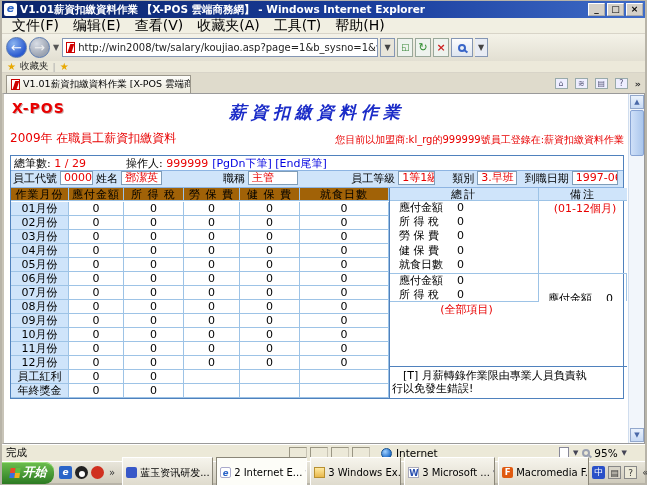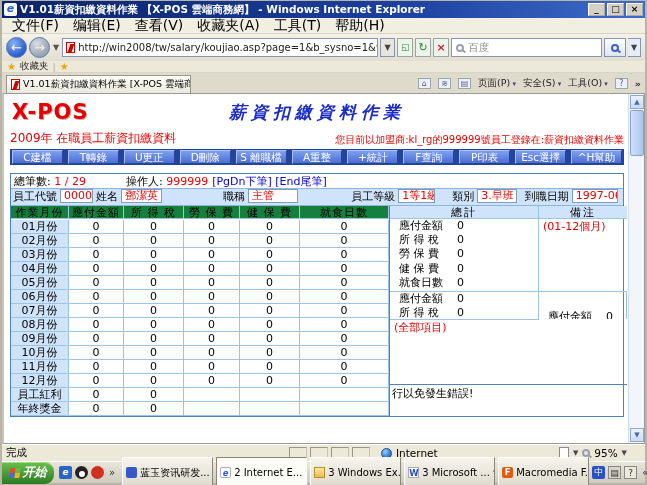--- a/index.html
+++ b/index.html
@@ -82,21 +82,21 @@
     background:#f2f6fb; border-left:1px solid #d0ddee; }
   .varrow { position:absolute; left:1px; width:14px; height:14px; background:linear-gradient(#eaf2fd,#c8daf4);
     border:1px solid #93a8cc; color:#4a69a8; font-size:7px; text-align:center; line-height:13px; }
   .varrow.up { top:1px; } .varrow.down { bottom:1px; }
   .vthumb { position:absolute; left:1px; top:16px; width:14px; height:46px;
     background:linear-gradient(90deg,#cfe0f8,#aac6ec); border:1px solid #88a4d4; border-radius:2px; }
 
   .page { position:absolute; left:0; top:0; right:16px; bottom:0; padding:4px 4px 0 6px; }
 
   .page-header { position:relative; height:30px; }
-  .xpos-logo { position:absolute; left:2px; top:2px; font-size:21px; font-weight:bold;
+  .xpos-logo { position:absolute; left:2px; top:2px; font-size:14px; font-weight:bold;
     color:#e80000; letter-spacing:1px; text-shadow:1px 1px 0 #caa; }
   .page-title { position:absolute; left:0; right:0; top:3px; text-align:center;
     font-family:"DejaVu Serif","Liberation Serif",serif; font-style:italic; font-weight:bold;
     font-size:17px; color:#1b2cc8; letter-spacing:5px; }
 
   .red-line { display:flex; justify-content:space-between; align-items:flex-end;
     color:#e80000; margin-top:2px; }
   .red-left { font-size:12px; } .red-right { font-size:10px; }
 
   .btnbar { margin-top:2px; height:16px; background:#23449c; display:flex; gap:5px; padding:1px 2px; }
@@ -117,34 +117,34 @@
     height:14px; line-height:12px; padding:0 3px; margin:0 3px; overflow:hidden; }
   .fb-id{width:46px} .fb-name{width:58px} .fb-title{width:72px} .fb-grade{width:52px}
   .fb-type{width:56px} .fb-date{width:66px}
   .ml60{margin-left:58px} .ml57{margin-left:50px} .ml18{margin-left:14px} .ml7{margin-left:5px}
 
   .maintable { display:flex; }
   .months { display:grid; grid-template-columns:58px 55px 60px 56px 60px 89px;
     grid-auto-rows:14px; border-right:1px solid #4f81bd; }
   .months > div { border-right:1px solid #9dc3e6; border-bottom:1px solid #9dc3e6;
     font-size:11px; display:flex; align-items:center; justify-content:center; overflow:hidden; }
-  .th { background:#15803d; height:13px; color:#000; letter-spacing:1px; }
+  .th { background:#a16207; height:13px; color:#000; letter-spacing:1px; }
   .tlabel { background:#cfe4fa; color:#000; }
   .tval { background:#fff; color:#000; }
 
   .panel { width:286px; display:grid; grid-template-columns:149px 88px;
     grid-template-rows:13px 72px 28px 65px 31px; font-size:11px; }
   .pcell { border-right:1px solid #9dc3e6; border-bottom:none; overflow:hidden; }
   .phead { background:#cfe4fa; border-bottom:1px solid #9dc3e6; display:flex;
     align-items:center; justify-content:center; letter-spacing:2px; }
   .gsep { border-top:1px solid #9dc3e6; }
   .tot-line { display:flex; line-height:14.2px; padding-left:9px; color:#000; }
   .tot-label { display:inline-block; min-width:52px; }
   .tot-val { padding-left:6px; }
-  .note-cell { color:#e80000; padding:1px 0 0 4px; line-height:13px; }
+  .note-cell { color:#e80000; padding:1px 0 0 4px; line-height:13px;text-align:center; }
   .pad-top { padding-top:18px; }
   .footnote { grid-column:1 / span 2; border-top:1px solid #4f81bd; font-size:11px;
     color:#000; line-height:13px; padding:2px 2px 0 2px; }
 
   
   .statusbar { height:17px; flex:none; background:#ece9d8; border-top:1px solid #fff;
     display:flex; align-items:center; font-size:10.5px; color:#000; padding:0 4px; gap:3px; }
   .status-text { width:280px; }
   .seg { width:18px; height:12px; border:1px solid #c8c4b4; border-top-color:#9a9684;
     border-left-color:#9a9684; background:#ece9d8; }
@@ -222,24 +222,20 @@
     <span class="navcircle fwd">→</span>
     <span class="nav-dd">▼</span>
     <span class="addr">
       <span class="flash-ico"></span>
       <span>http://win2008/tw/salary/koujiao.asp?page=1&amp;b_sysno=1&amp;wrl=1</span>
     </span>
     <span class="addr-dd">▼</span>
     <span class="mini compat">◱</span>
     <span class="mini refresh">↻</span>
     <span class="mini stop">×</span>
-    <span class="searchbox">
-      <span class="magglass"></span>
-      <span>百度</span>
-    </span>
     <span class="searchbtn">
       <span class="magglass"></span>
     </span>
     <span class="search-dd">▼</span>
   </div>
 
   <div class="favbar">
     <span class="star">★</span>
     <span>收藏夹</span>
     <span class="favsep">|</span>
@@ -248,53 +244,35 @@
 
   <div class="tabbar">
     <span class="tab">
       <span class="flash-ico"></span>
       <span>V1.01薪資扣繳資料作業 [X-POS 雲端商務網]</span>
     </span>
     <span class="cmdbar">
       <span class="cmd-glyph">⌂</span>
       <span class="cmd-glyph">≋</span>
       <span class="cmd-glyph">▤</span>
-      <span id="cmditems" style="display: flex; gap: 7px;">
-          <span class="cmd-item">页面(P)</span>
-          <span class="cmd-item">安全(S)</span>
-          <span class="cmd-item">工具(O)</span>
-        </span>
       <span class="cmd-glyph">?</span>
       <span class="chev">»</span>
     </span>
   </div>
 
   <div class="content">
     <div class="page">
       <div class="page-header">
         <span class="xpos-logo">X-POS</span>
         <span class="page-title">薪資扣繳資料作業</span>
       </div>
       <div class="red-line">
         <span class="red-left">2009年 在職員工薪資扣繳資料</span>
         <span class="red-right">您目前以加盟商:kl_rg的999999號員工登錄在:薪資扣繳資料作業</span>
       </div>
-      <div class="btnbar" id="btnbar">
-          <div class="xbtn">C建檔</div>
-          <div class="xbtn">T轉錄</div>
-          <div class="xbtn">U更正</div>
-          <div class="xbtn">D刪除</div>
-          <div class="xbtn">S 離職檔</div>
-          <div class="xbtn">A重整</div>
-          <div class="xbtn">+統計</div>
-          <div class="xbtn">F查詢</div>
-          <div class="xbtn">P印表</div>
-          <div class="xbtn">Esc選擇</div>
-          <div class="xbtn">^H幫助</div>
-        </div>
 
       <div class="databox">
         <div class="recordbar">
           <span>總筆數:</span>&nbsp;
           <span class="redval">1 / 29</span>
           <span style="margin-left:40px">操作人:</span>&nbsp;
           <span class="redval">999999</span>
           <span class="keys-blue">[PgDn下筆] [End尾筆]</span>
         </div>
 
@@ -447,20 +425,21 @@
                   <span class="tot-label">應付金額</span>
                   <span class="tot-val">0</span>
                 </div>
                 <div class="tot-line">
                   <span class="tot-label">所 得 稅</span>
                   <span class="tot-val">0</span>
                 </div>
               </div>
               <div class="note-cell gsep">(全部項目)</div>
               <div class="footnote">
+                <div>　[T] 月薪轉錄作業限由專業人員負責執</div>
                 <div>行以免發生錯誤!</div>
               </div>
             </div>
         </div>
       </div>
     </div>
 
     <div class="vscroll">
       <div class="varrow up">▲</div>
       <div class="vthumb"></div>

